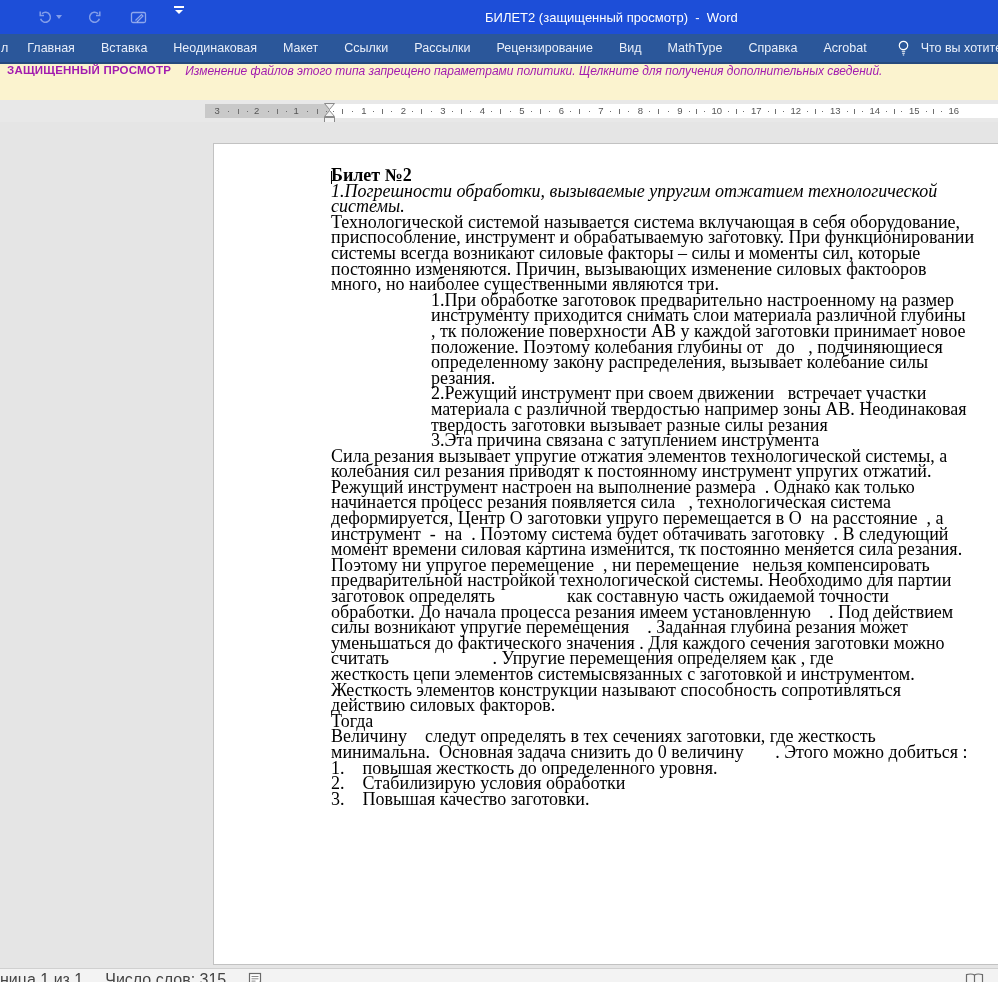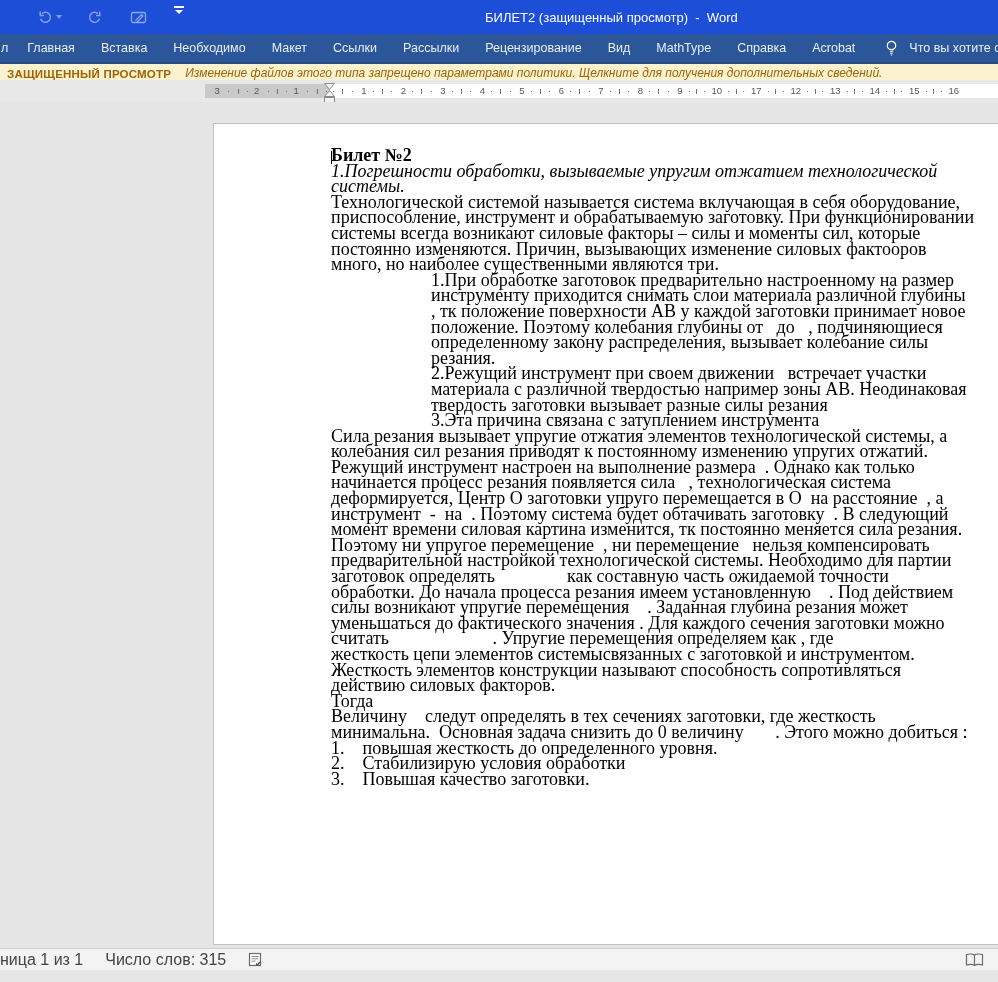--- a/index.html
+++ b/index.html
@@ -21,21 +21,21 @@
                color:#ffffff; font-size:13px; white-space:pre; }
 
   
   .tabsbar { height:30px; background:#2b579a; border-bottom:2px solid #26497e;
              display:flex; align-items:center; color:#e9effa; font-size:12.5px; }
   .tab { padding:0 13px; height:28px; display:flex; align-items:center; cursor:default; white-space:nowrap; }
   .tab.cut { padding:0 6px 0 1px; }
   .tellme { display:flex; align-items:center; gap:10px; margin-left:16px; white-space:nowrap; }
 
   
-  .banner { height:16px; background:#fbf3cf; display:flex; align-items:flex-end; font-size:12px; color:#a16207; }
+  .banner { height:36px; background:#fbf3cf; display:flex; align-items:flex-start; font-size:12px; color:#a21caf; }
   .banner-label { font-weight:bold; font-size:11.5px; margin:0 14px 0 7px; letter-spacing:.2px; white-space:nowrap; }
   .banner-msg { white-space:nowrap;font-style:italic; }
 
   
   .rulerrow { position:relative; height:22px; background:#e8e8e8; }
   .ruler { position:absolute; left:205px; right:0; top:4px; height:14px; background:#ffffff; display:flex; }
   .ruler-margin { width:125px; background:#c9c9c9; display:flex; justify-content:flex-end; }
   .ruler-main { flex:1; display:flex; position:relative; }
   .rcell { flex:0 0 39.5px; width:39.5px; display:flex; align-items:center; justify-content:space-between;
            padding:0 3px; font-size:9.5px; color:#555; }
@@ -95,21 +95,21 @@
   </div>
   <div class="win-title">БИЛЕТ2 (защищенный просмотр)  -  Word</div>
 </div>
 
 <div class="tabsbar">
   <div style="display:flex; align-items:center;">
 
   <div class="tab cut">л</div>
       <div class="tab">Главная</div>
       <div class="tab">Вставка</div>
-      <div class="tab">Необходимо</div>
+      <div class="tab">Неодинаковая</div>
       <div class="tab">Макет</div>
       <div class="tab">Ссылки</div>
       <div class="tab">Рассылки</div>
       <div class="tab">Рецензирование</div>
       <div class="tab">Вид</div>
       <div class="tab">MathType</div>
       <div class="tab">Справка</div>
       <div class="tab">Acrobat</div>
     </div>
   <div class="tellme">
@@ -265,21 +265,21 @@
   <div class="page">
     <div class="cursor"></div>
     <div>
 
     <p class="para b">Билет №2</p>
         <p class="para i">1.Погрешности обработки, вызываемые упругим отжатием технологической системы.</p>
         <p class="para">Технологической системой называется система вклучающая в себя оборудование, приспособление, инструмент и обрабатываемую заготовку. При функционировании системы всегда возникают силовые факторы – силы и моменты сил, которые постоянно изменяются. Причин, вызывающих изменение силовых фактооров много, но наиболее существенными являются три.</p>
         <p class="para ind1">1.При обработке заготовок предварительно настроенному на размер инструменту приходится снимать слои материала различной глубины  , тк положение поверхности АВ у каждой заготовки принимает новое положение. Поэтому колебания глубины от   до   , подчиняющиеся определенному закону распределения, вызывает колебание силы резания.</p>
         <p class="para ind1">2.Режущий инструмент при своем движении   встречает участки материала с различной твердостью например зоны АВ. Неодинаковая твердость заготовки вызывает разные силы резания</p>
         <p class="para ind1">3.Эта причина связана с затуплением инструмента</p>
-        <p class="para">Сила резания вызывает упругие отжатия элементов технологической системы, а колебания сил резания приводят к постоянному изменению упругих отжатий.</p>
+        <p class="para">Сила резания вызывает упругие отжатия элементов технологической системы, а колебания сил резания приводят к постоянному инструмент упругих отжатий.</p>
         <p class="para ind2">Режущий инструмент настроен на выполнение размера  . Однако как только начинается процесс резания появляется сила   , технологическая система деформируется, Центр О заготовки упруго перемещается в О  на расстояние  , а инструмент  -  на  . Поэтому система будет обтачивать заготовку  . В следующий момент времени силовая картина изменится, тк постоянно меняется сила резания.</p>
         <p class="para">Поэтому ни упругое перемещение  , ни перемещение   нельзя компенсировать предварительной настройкой технологической системы. Необходимо для партии заготовок определять                как составную часть ожидаемой точности обработки. До начала процесса резания имеем установленную    . Под действием силы возникают упругие перемещения    . Заданная глубина резания может уменьшаться до фактического значения . Для каждого сечения заготовки можно считать                       . Упругие перемещения определяем как , где               жесткость цепи элементов системысвязанных с заготовкой и инструментом. Жесткость элементов конструкции называют способность сопротивляться действию силовых факторов.</p>
         <p class="para">Тогда</p>
         <p class="para">Величину    следут определять в тех сечениях заготовки, где жесткость минимальна.  Основная задача снизить до 0 величину       . Этого можно добиться :</p>
         <p class="para num">1.    повышая жесткость до определенного уровня.</p>
         <p class="para num">2.    Стабилизирую условия обработки</p>
         <p class="para num">3.    Повышая качество заготовки.</p>
       </div>
   </div>
 </div>

